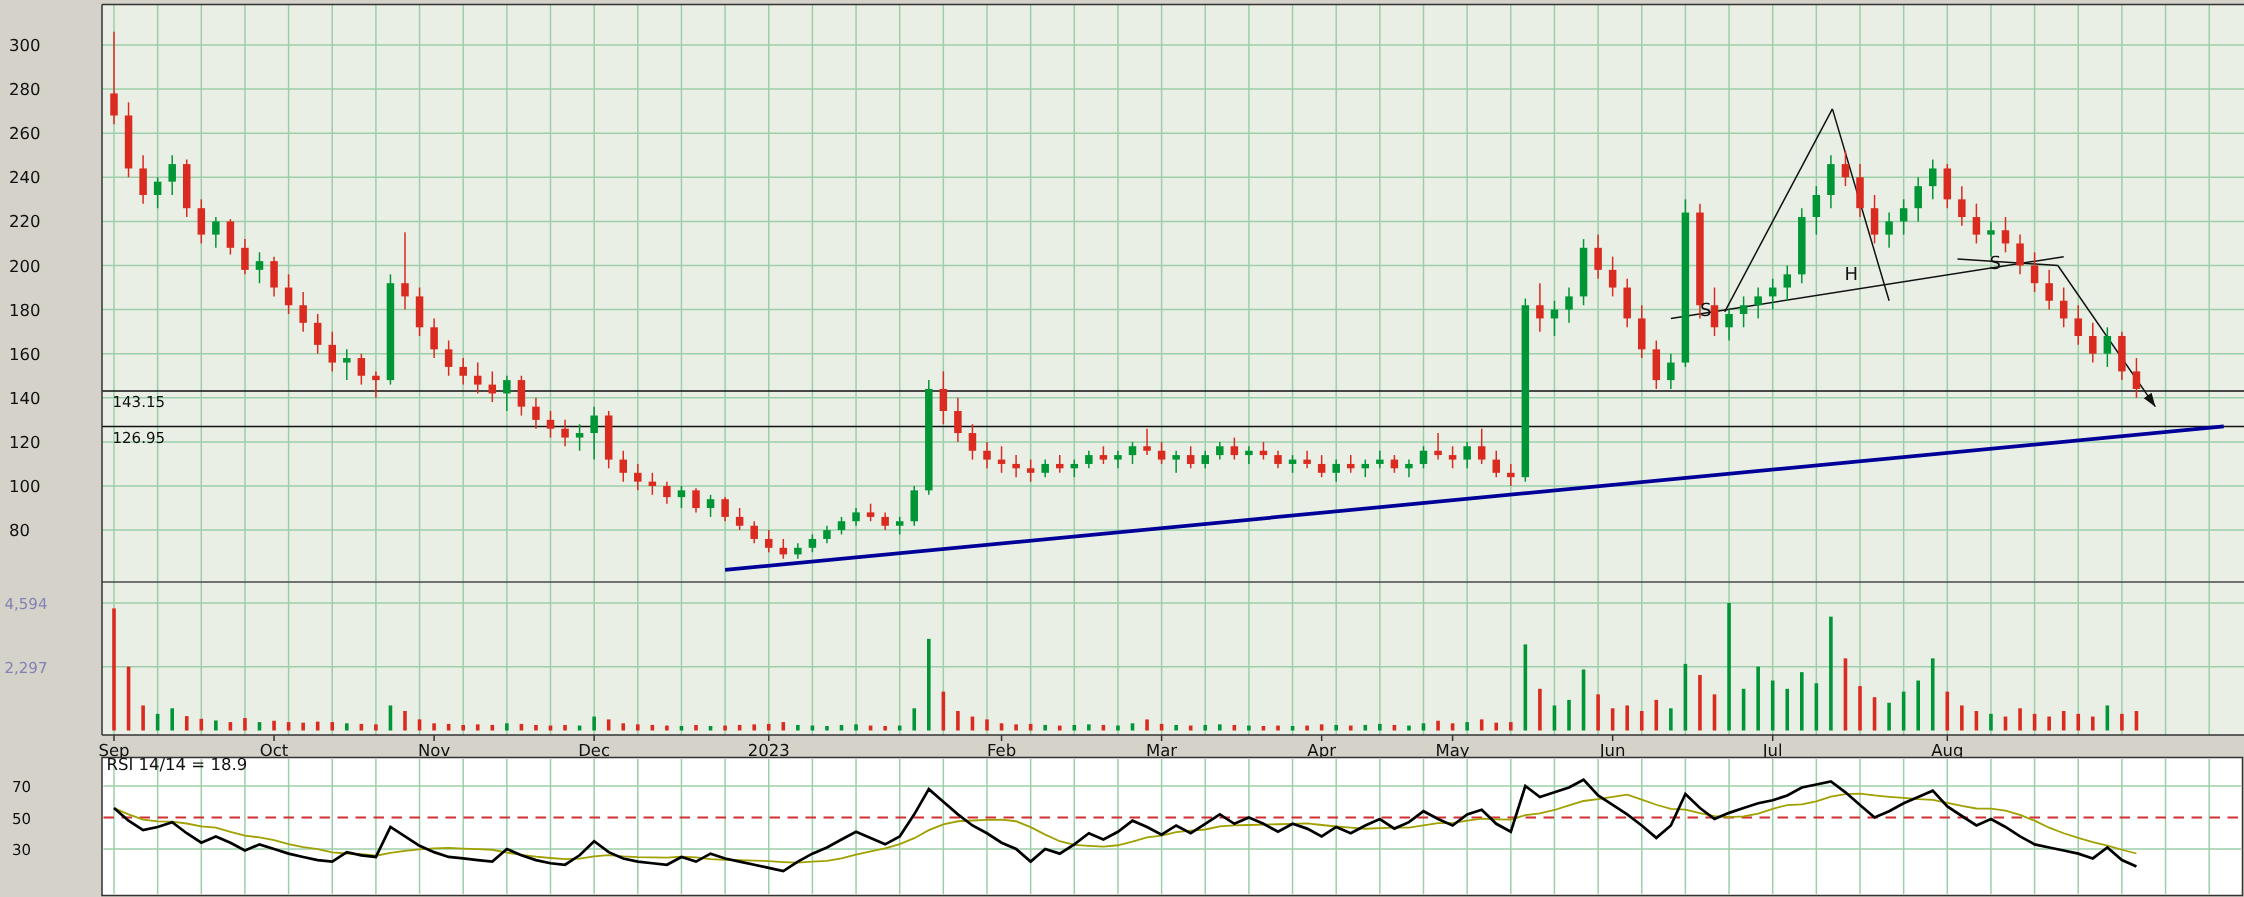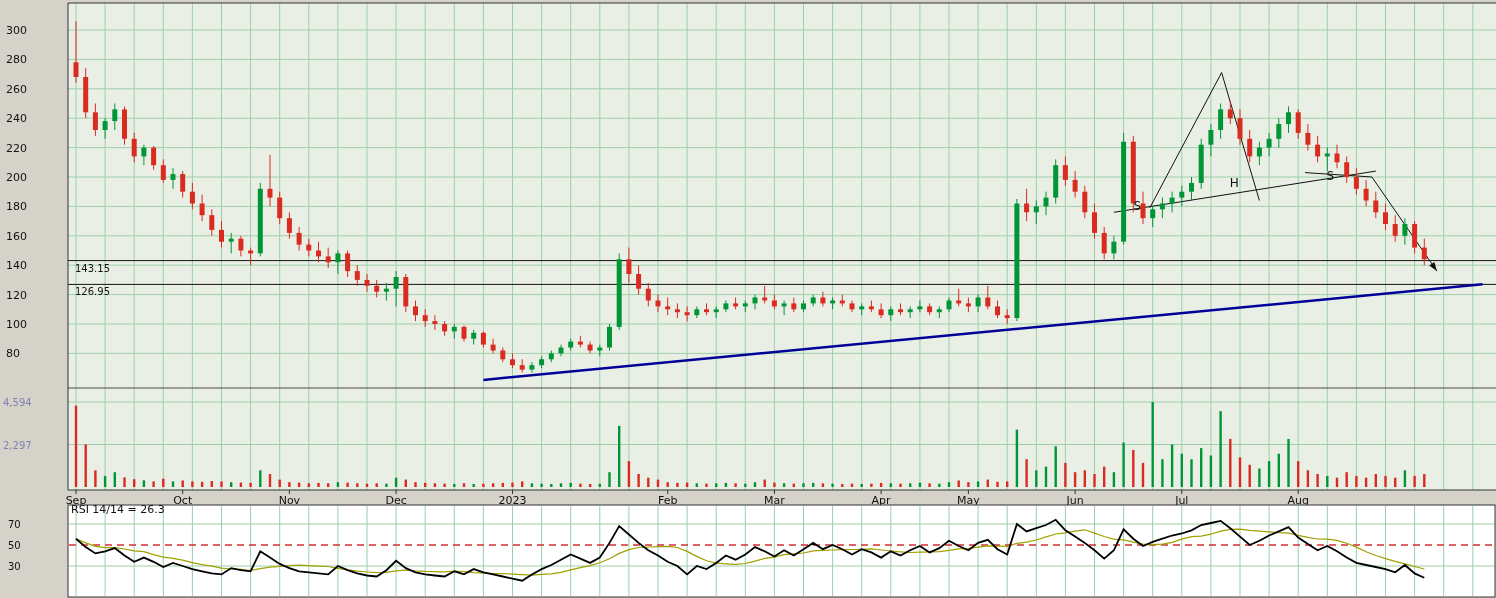--- a/index.html
+++ b/index.html
@@ -635,14 +635,14 @@
         <line x1="69" y1="545" x2="1494" y2="545" stroke="#d03030" stroke-width="1.4" stroke-dasharray="7 5"></line>
         <path d="M76 538.7 L85.7 542.9 L95.4 546.4 L105.1 547.6 L114.8 547.7 L124.5 549.0 L134.2 550.9 L143.9 551.7 L153.6 554.6 L163.3 557.1 L173 558.3 L182.7 560.1 L192.4 562.7 L202.1 564.7 L211.8 566.1 L221.5 568.2 L231.2 569.0 L240.9 569.4 L250.6 570.5 L260.3 568.6 L270 567.2 L279.7 566.3 L289.4 565.6 L299.1 565.2 L308.8 565.7 L318.5 566.1 L328.2 566.5 L337.9 568.4 L347.6 569.9 L357.3 571.1 L367 572.0 L376.7 572.7 L386.4 572.4 L396.1 570.9 L405.8 570.1 L415.5 570.9 L425.2 571.4 L434.9 571.6 L444.6 571.8 L454.3 571.1 L464 571.6 L473.7 572.7 L483.4 573.2 L493.1 573.5 L502.8 573.7 L512.5 574.1 L522.2 574.7 L531.9 575.1 L541.6 574.4 L551.3 573.9 L561 572.3 L570.7 569.8 L580.4 567.6 L590.1 565.6 L599.8 562.7 L609.5 558.8 L619.2 553.4 L628.9 549.6 L638.6 547.5 L648.3 547.0 L658 546.6 L667.7 546.4 L677.4 547.5 L687.1 551.4 L696.8 556.4 L706.5 560.8 L716.2 563.2 L725.9 563.9 L735.6 564.4 L745.3 563.5 L755 561.1 L764.7 558.3 L774.4 557.1 L784.1 554.7 L793.8 553.8 L803.5 553.0 L813.2 550.9 L822.9 550.3 L832.6 550.0 L842.3 549.7 L852 549.5 L861.7 549.3 L871.4 548.9 L881.1 550.0 L890.8 551.0 L900.5 551.8 L910.2 552.5 L919.9 552.1 L929.6 551.8 L939.3 551.7 L949 550.3 L958.7 548.8 L968.4 548.7 L978.1 547.1 L987.8 545.8 L997.5 546.2 L1007.2 546.4 L1016.9 543.4 L1026.6 542.2 L1036.3 540.0 L1046 536.9 L1055.7 534.0 L1065.4 532.8 L1075.1 531.2 L1084.8 529.8 L1094.5 533.1 L1104.2 536.5 L1113.9 539.2 L1123.6 539.8 L1133.3 542.1 L1143 544.1 L1152.7 544.7 L1162.4 544.2 L1172.1 542.4 L1181.8 539.2 L1191.5 536.7 L1201.2 536.2 L1210.9 534.2 L1220.6 531.1 L1230.3 529.4 L1240 529.1 L1249.7 530.3 L1259.4 531.2 L1269.1 531.9 L1278.8 532.7 L1288.5 533.2 L1298.2 535.3 L1307.9 537.3 L1317.6 539.0 L1327.3 539.1 L1337 540.4 L1346.7 543.2 L1356.4 547.1 L1366.1 551.8 L1375.8 555.5 L1385.5 558.6 L1395.2 561.4 L1404.9 563.8 L1414.6 566.5 L1424.3 569.0" fill="none" stroke="#a0a000" stroke-width="1.2"></path>
         <path d="M76 538.7 L85.7 547.1 L95.4 553.4 L105.1 551.3 L114.8 548.1 L124.5 555.5 L134.2 561.8 L143.9 557.6 L153.6 561.8 L163.3 567.0 L173 562.9 L182.7 566.0 L192.4 569.1 L202.1 571.3 L211.8 573.4 L221.5 574.4 L231.2 568.1 L240.9 570.2 L250.6 571.3 L260.3 551.3 L270 557.6 L279.7 563.9 L289.4 568.1 L299.1 571.3 L308.8 572.3 L318.5 573.4 L328.2 574.4 L337.9 566.0 L347.6 570.2 L357.3 573.4 L367 575.5 L376.7 576.5 L386.4 570.2 L396.1 560.8 L405.8 568.1 L415.5 572.3 L425.2 574.4 L434.9 575.5 L444.6 576.5 L454.3 571.3 L464 574.4 L473.7 569.1 L483.4 572.3 L493.1 574.4 L502.8 576.5 L512.5 578.6 L522.2 580.7 L531.9 574.4 L541.6 569.1 L551.3 565.0 L561 559.7 L570.7 554.5 L580.4 558.6 L590.1 562.9 L599.8 557.6 L609.5 542.9 L619.2 526.1 L628.9 534.5 L638.6 542.9 L648.3 550.3 L658 555.5 L667.7 561.8 L677.4 566.0 L687.1 574.4 L696.8 566.0 L706.5 569.1 L716.2 562.9 L725.9 555.5 L735.6 559.7 L745.3 554.5 L755 547.1 L764.7 551.3 L774.4 556.5 L784.1 550.3 L793.8 555.5 L803.5 549.2 L813.2 542.9 L822.9 549.2 L832.6 545.0 L842.3 549.2 L852 554.5 L861.7 549.2 L871.4 552.4 L881.1 557.6 L890.8 551.3 L900.5 555.5 L910.2 550.3 L919.9 546.0 L929.6 552.4 L939.3 548.1 L949 540.8 L958.7 546.0 L968.4 550.3 L978.1 542.9 L987.8 539.8 L997.5 549.2 L1007.2 554.5 L1016.9 524.0 L1026.6 531.4 L1036.3 528.2 L1046 525.0 L1055.7 519.8 L1065.4 530.3 L1075.1 536.6 L1084.8 542.9 L1094.5 550.3 L1104.2 558.6 L1113.9 550.3 L1123.6 529.3 L1133.3 538.7 L1143 546.0 L1152.7 541.9 L1162.4 538.7 L1172.1 535.5 L1181.8 533.5 L1191.5 530.3 L1201.2 525.0 L1210.9 523.0 L1220.6 520.9 L1230.3 528.2 L1240 536.6 L1249.7 545.0 L1259.4 540.8 L1269.1 535.5 L1278.8 531.4 L1288.5 527.1 L1298.2 537.6 L1307.9 544.0 L1317.6 550.3 L1327.3 546.0 L1337 551.3 L1346.7 557.6 L1356.4 562.9 L1366.1 565.0 L1375.8 567.0 L1385.5 569.1 L1395.2 572.3 L1404.9 565.0 L1414.6 573.4 L1424.3 577.7" fill="none" stroke="#000000" stroke-width="1.8"></path>
       </g>
       <g>
         <text x="8" y="528" class="sm">70</text>
         <text x="8" y="549" class="sm">50</text>
         <text x="8" y="570" class="sm">30</text>
       </g>
     </svg>
-  <div class="rsi-label">RSI 14/14 = 26.3</div>
+  <div class="rsi-label">RSI 14/14 = 18.9</div>
 </div>
 
 </body></html>

